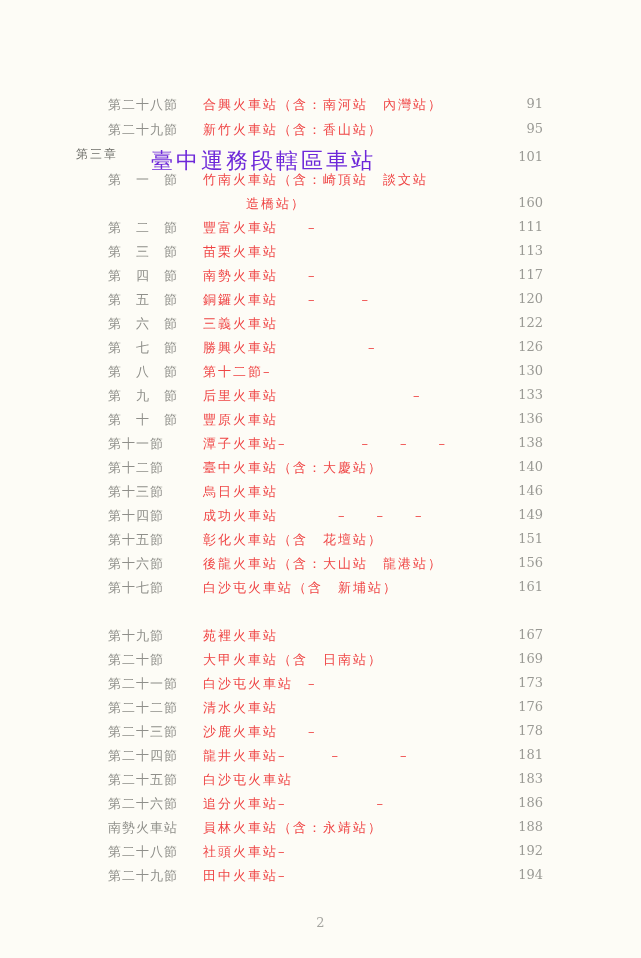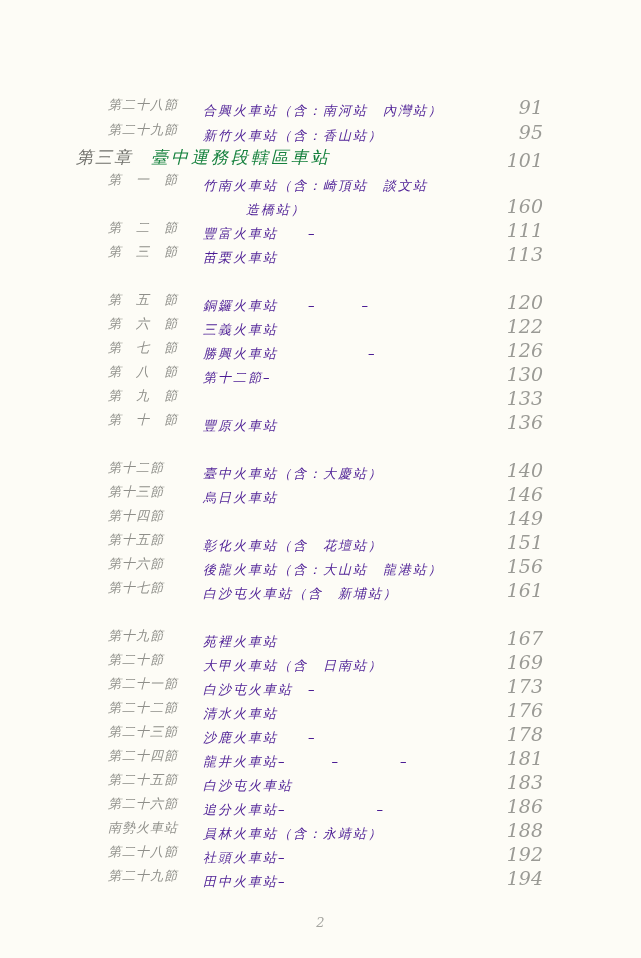--- a/index.html
+++ b/index.html
@@ -3,38 +3,38 @@
 <meta charset="utf-8">
 <style>
   html, body { margin: 0; padding: 0; }
   body {
     width: 641px; height: 958px;
     background: #fdfcf6;
     position: relative; overflow: hidden;
     font-family: "DejaVu Serif", serif;
     color: #8a8a86;
   }
-  .page { position: absolute; left: 0; top: 0; width: 622px; height: 958px; font-style: italic; }
+  .page { position: absolute; left: 0; top: 0; width: 622px; height: 958px; }
   .row { position: absolute; left: 0; width: 641px; height: 24px; }
   .sec {
     position: absolute; left: 108px; top: 0;
     font-size: 13px; letter-spacing: 1px; white-space: pre;
     color: #8f8f8a;
   }
   .title {
-    position: absolute; left: 203px; top: 6px;
+    position: absolute; left: 203px; top: 0;
     font-size: 13px; letter-spacing: 2px; white-space: pre;
-    color: #4c1d95;
+    color: #ef4444;
   }
   .pg {
     position: absolute; right: 98px; top: 0;
-    font-size: 19px; color: #9a9a95; text-align: right;
-  }
-  .chapter .sec { left: 76px; font-size: 17px; letter-spacing: 2px; color: #6f6f6a; top: -3px; }
-  .chapter .title { left: 151px; font-size: 17px; letter-spacing: 3px; color: #15803d; top: -3px; }
+    font-size: 13px; color: #9a9a95; text-align: right;
+  }
+  .chapter .sec { left: 76px; font-size: 12px; letter-spacing: 2px; color: #6f6f6a; top: -3px; }
+  .chapter .title { left: 151px; font-size: 22px; letter-spacing: 3px; color: #6d28d9; top: -3px; }
   .cont .title { left: 246px; }
   .footer {
     position: absolute; left: 0; width: 641px; top: 915px;
     text-align: center; font-size: 13px; color: #a5a5a0;
   }
 </style>
 </head>
 <body>
 
 <div class="page">
@@ -66,20 +66,25 @@
   <div class="row" style="top:219px">
     <span class="sec">第　二　節</span>
     <span class="title">豐富火車站　　–</span>
     <span class="pg">111</span>
   </div>
   <div class="row" style="top:243px">
     <span class="sec">第　三　節</span>
     <span class="title">苗栗火車站</span>
     <span class="pg">113</span>
   </div>
+  <div class="row" style="top:267px">
+    <span class="sec">第　四　節</span>
+    <span class="title">南勢火車站　　–</span>
+    <span class="pg">117</span>
+  </div>
   <div class="row" style="top:291px">
     <span class="sec">第　五　節</span>
     <span class="title">銅鑼火車站　　–　　　–</span>
     <span class="pg">120</span>
   </div>
   <div class="row" style="top:315px">
     <span class="sec">第　六　節</span>
     <span class="title">三義火車站</span>
     <span class="pg">122</span>
   </div>
@@ -88,39 +93,46 @@
     <span class="title">勝興火車站　　　　　　–</span>
     <span class="pg">126</span>
   </div>
   <div class="row" style="top:363px">
     <span class="sec">第　八　節</span>
     <span class="title">第十二節–</span>
     <span class="pg">130</span>
   </div>
   <div class="row" style="top:387px">
     <span class="sec">第　九　節</span>
+    <span class="title">后里火車站　　　　　　　　　–</span>
     <span class="pg">133</span>
   </div>
   <div class="row" style="top:411px">
     <span class="sec">第　十　節</span>
     <span class="title">豐原火車站</span>
     <span class="pg">136</span>
   </div>
+  <div class="row" style="top:435px">
+    <span class="sec">第十一節</span>
+    <span class="title">潭子火車站–　　　　　–　　–　　–</span>
+    <span class="pg">138</span>
+  </div>
   <div class="row" style="top:459px">
     <span class="sec">第十二節</span>
     <span class="title">臺中火車站（含：大慶站）</span>
     <span class="pg">140</span>
   </div>
   <div class="row" style="top:483px">
     <span class="sec">第十三節</span>
     <span class="title">烏日火車站</span>
     <span class="pg">146</span>
   </div>
   <div class="row" style="top:507px">
     <span class="sec">第十四節</span>
+    <span class="title">成功火車站　　　　–　　–　　–</span>
     <span class="pg">149</span>
   </div>
   <div class="row" style="top:531px">
     <span class="sec">第十五節</span>
     <span class="title">彰化火車站（含　花壇站）</span>
     <span class="pg">151</span>
   </div>
   <div class="row" style="top:555px">
     <span class="sec">第十六節</span>
     <span class="title">後龍火車站（含：大山站　龍港站）</span>

